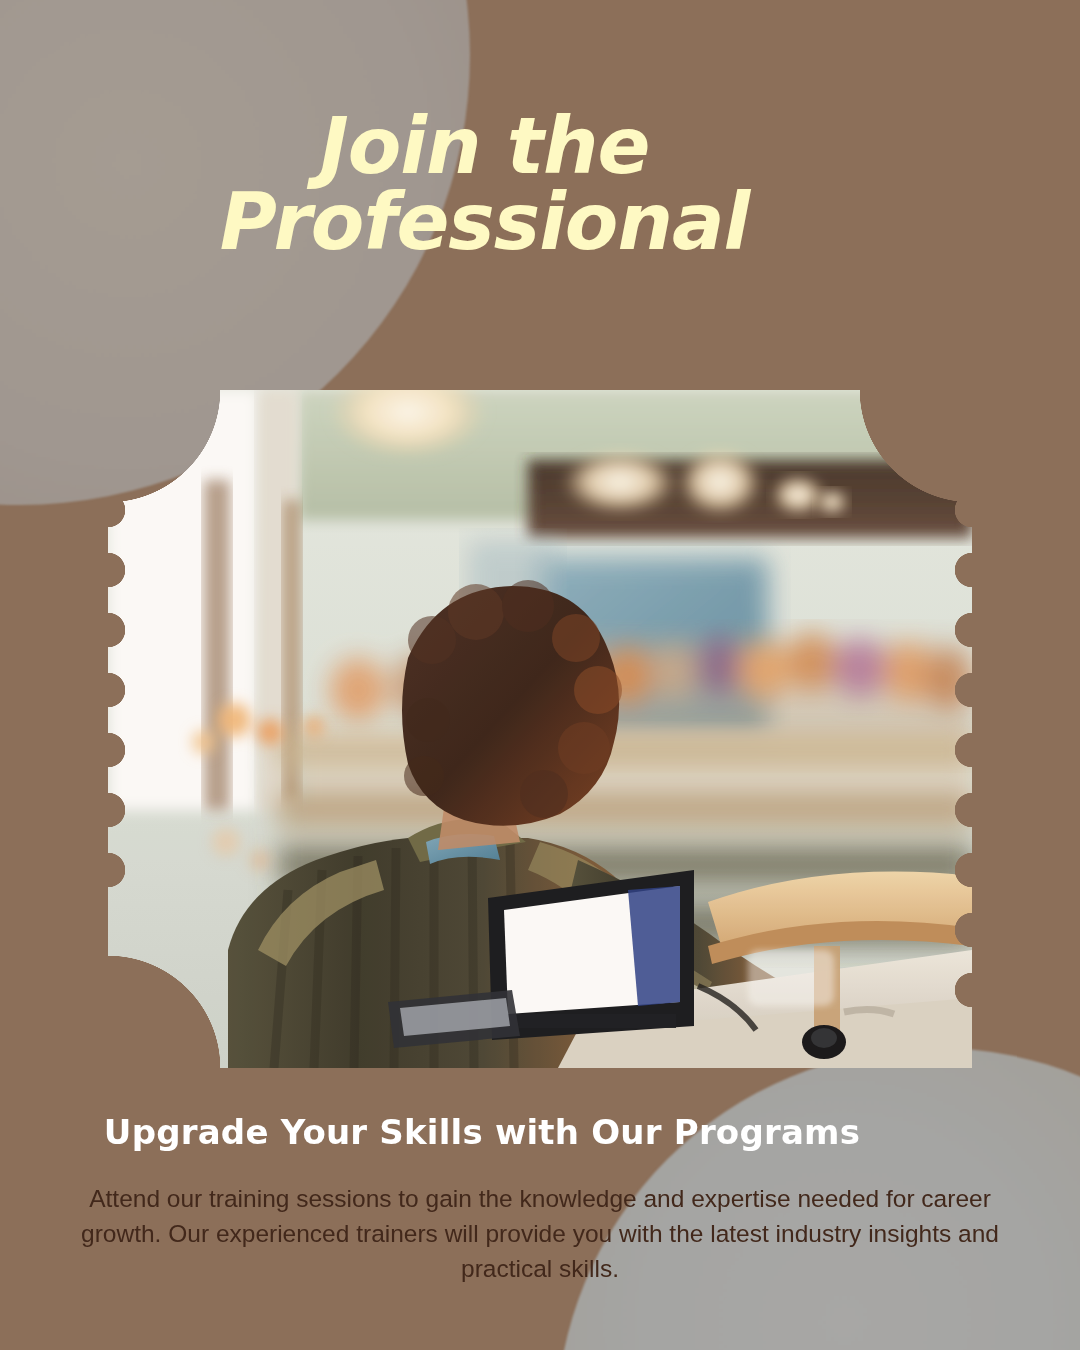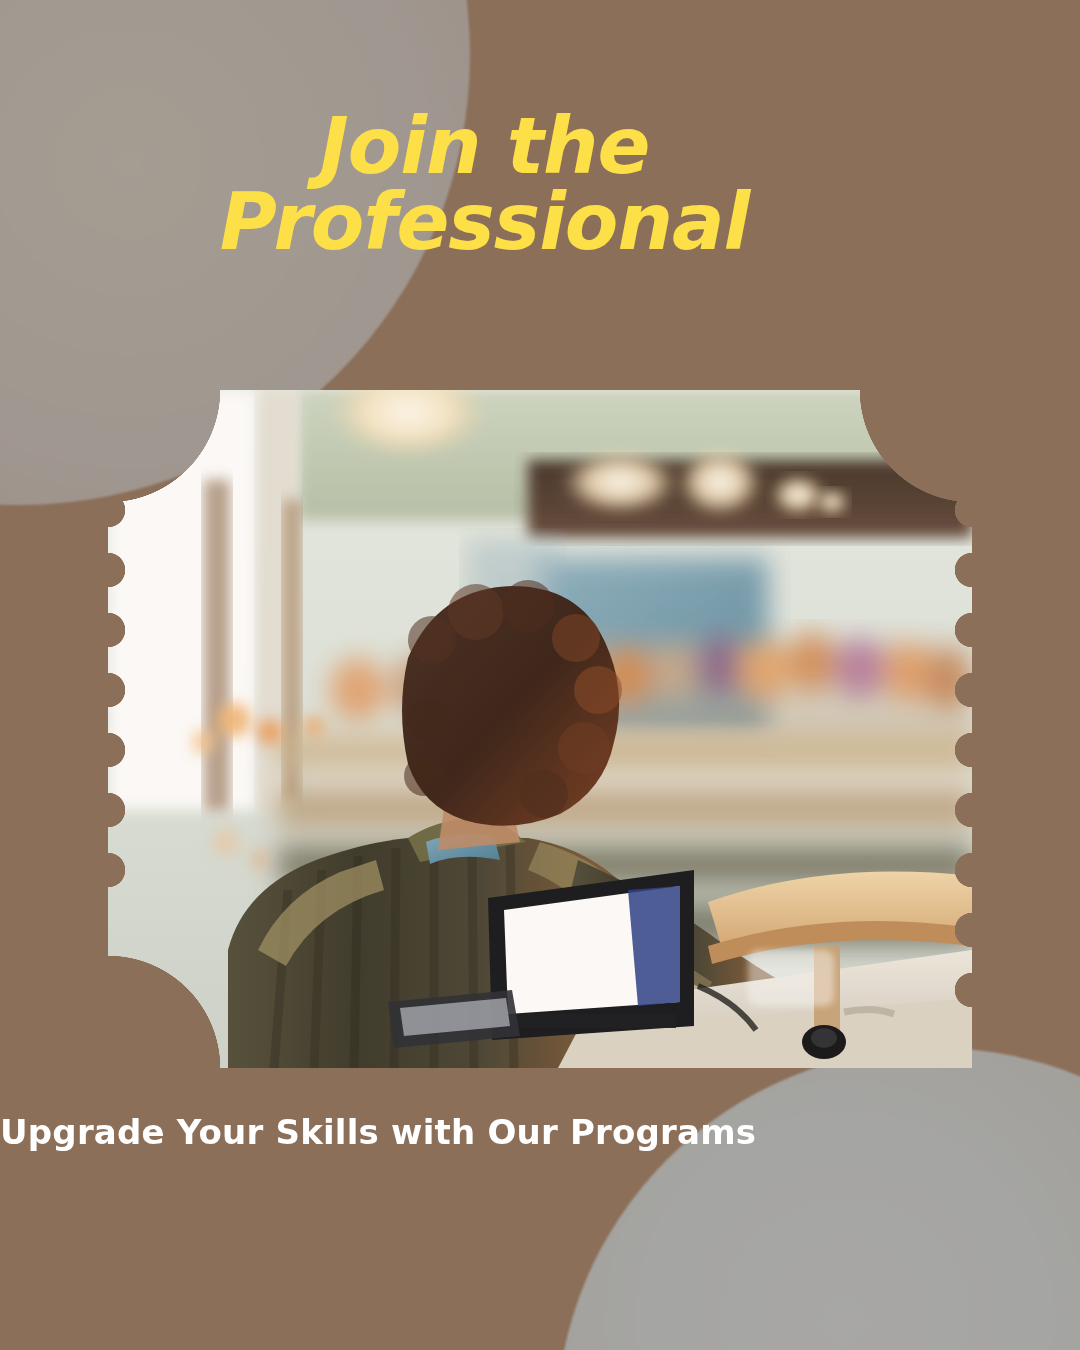--- a/index.html
+++ b/index.html
@@ -39,21 +39,21 @@
         #9d9086 72%, #96836f 88%, #8f7560 100%);
     filter:blur(1px);
   }
 
   
   .headline {
     position:absolute;
     left:0; top:108px;
     width:969px;
     text-align:center;
-    color:#fde047;
+    color:#fef9c3;
     font-family:"DejaVu Sans", sans-serif;
     font-weight:bold;
     font-style:italic;
     font-size:78px;
     line-height:0.98;
     letter-spacing:-1px;
     padding:0 60px;
   }
   .headline .l2 { display:block; }
 
@@ -116,20 +116,21 @@
     mask-composite:intersect;
   }
 
   .photo svg { display:block; width:864px; height:678px; }
 
   
   .subtitle {
     position:absolute;
     left:0; top:1112px;
     width:964px;
+    text-align:center;
     color:#ffffff;
     font-family:"DejaVu Sans", sans-serif;
     font-weight:bold;
     font-size:34px;
     letter-spacing:0.2px;
   }
 
   .body-copy {
     position:absolute;
     left:60px; top:1182px;
@@ -328,14 +329,15 @@
           <rect x="640" y="560" width="86" height="56" rx="10" fill="#ffffff"></rect>
         </g>
 
         <rect width="864" height="678" fill="#b07a43" opacity="0.05"></rect>
       </svg>
     </div>
   </div>
 
   <h2 class="subtitle">Upgrade Your Skills with Our Programs</h2>
 
+  <p class="body-copy">Attend our training sessions to gain the knowledge and expertise needed for career growth. Our experienced trainers will provide you with the latest industry insights and practical skills.</p>
 
 </div>
 
 </body></html>

